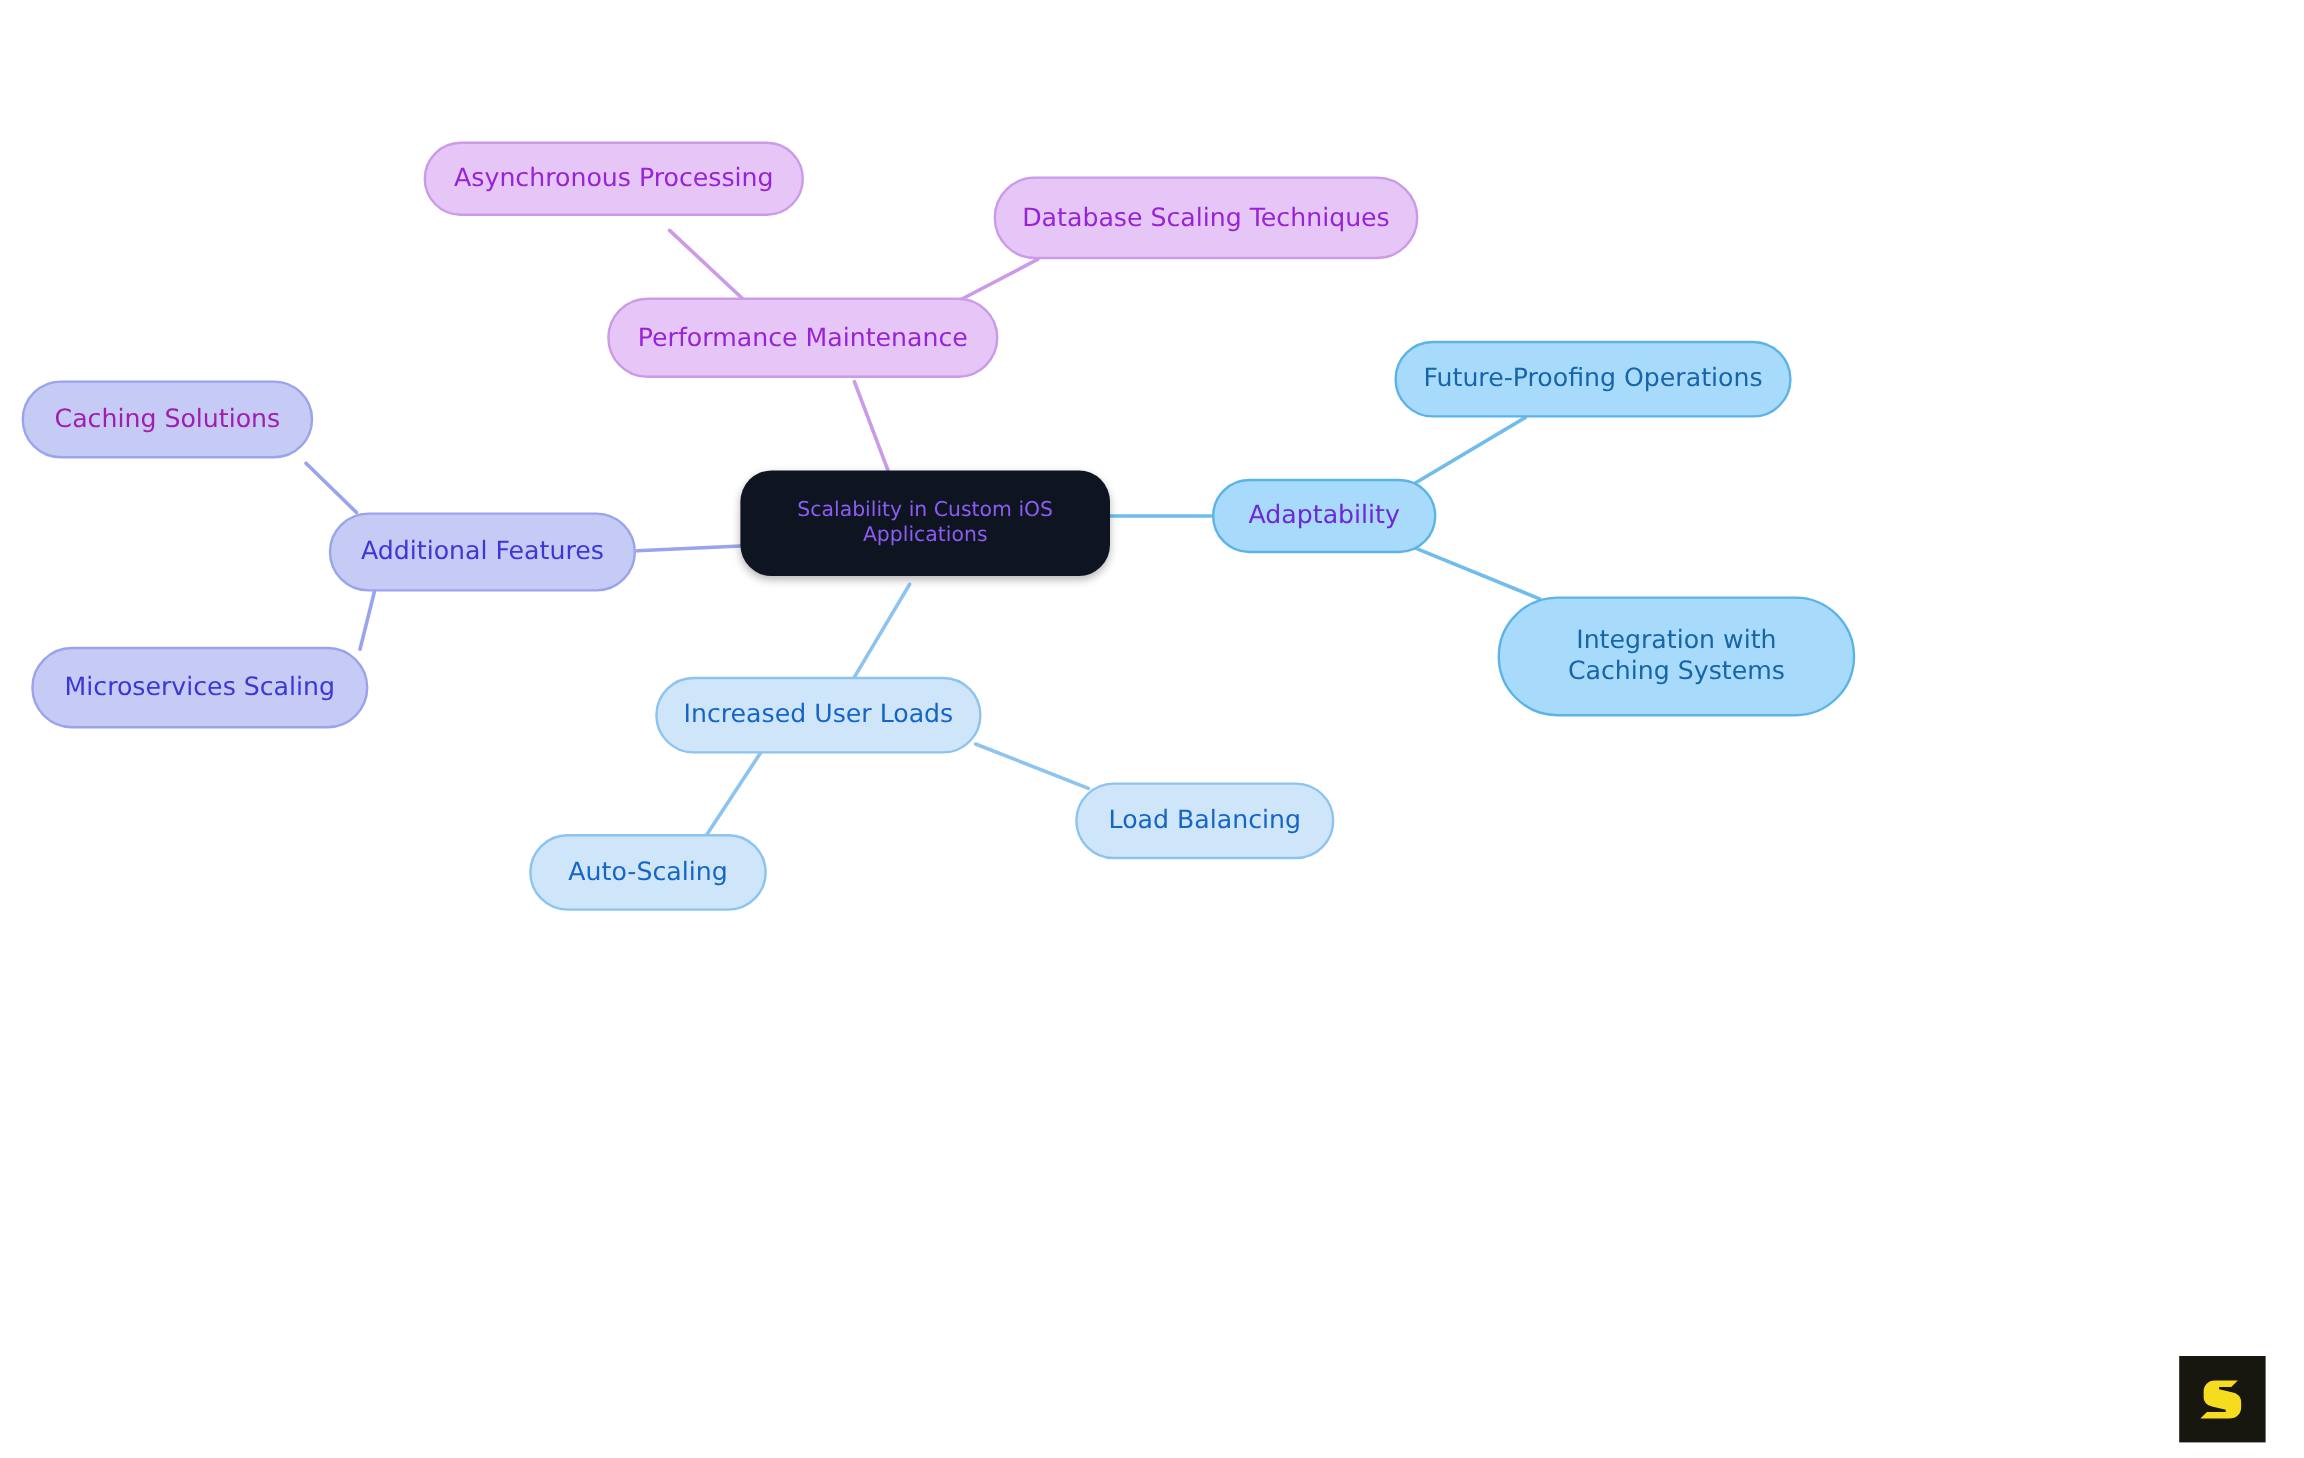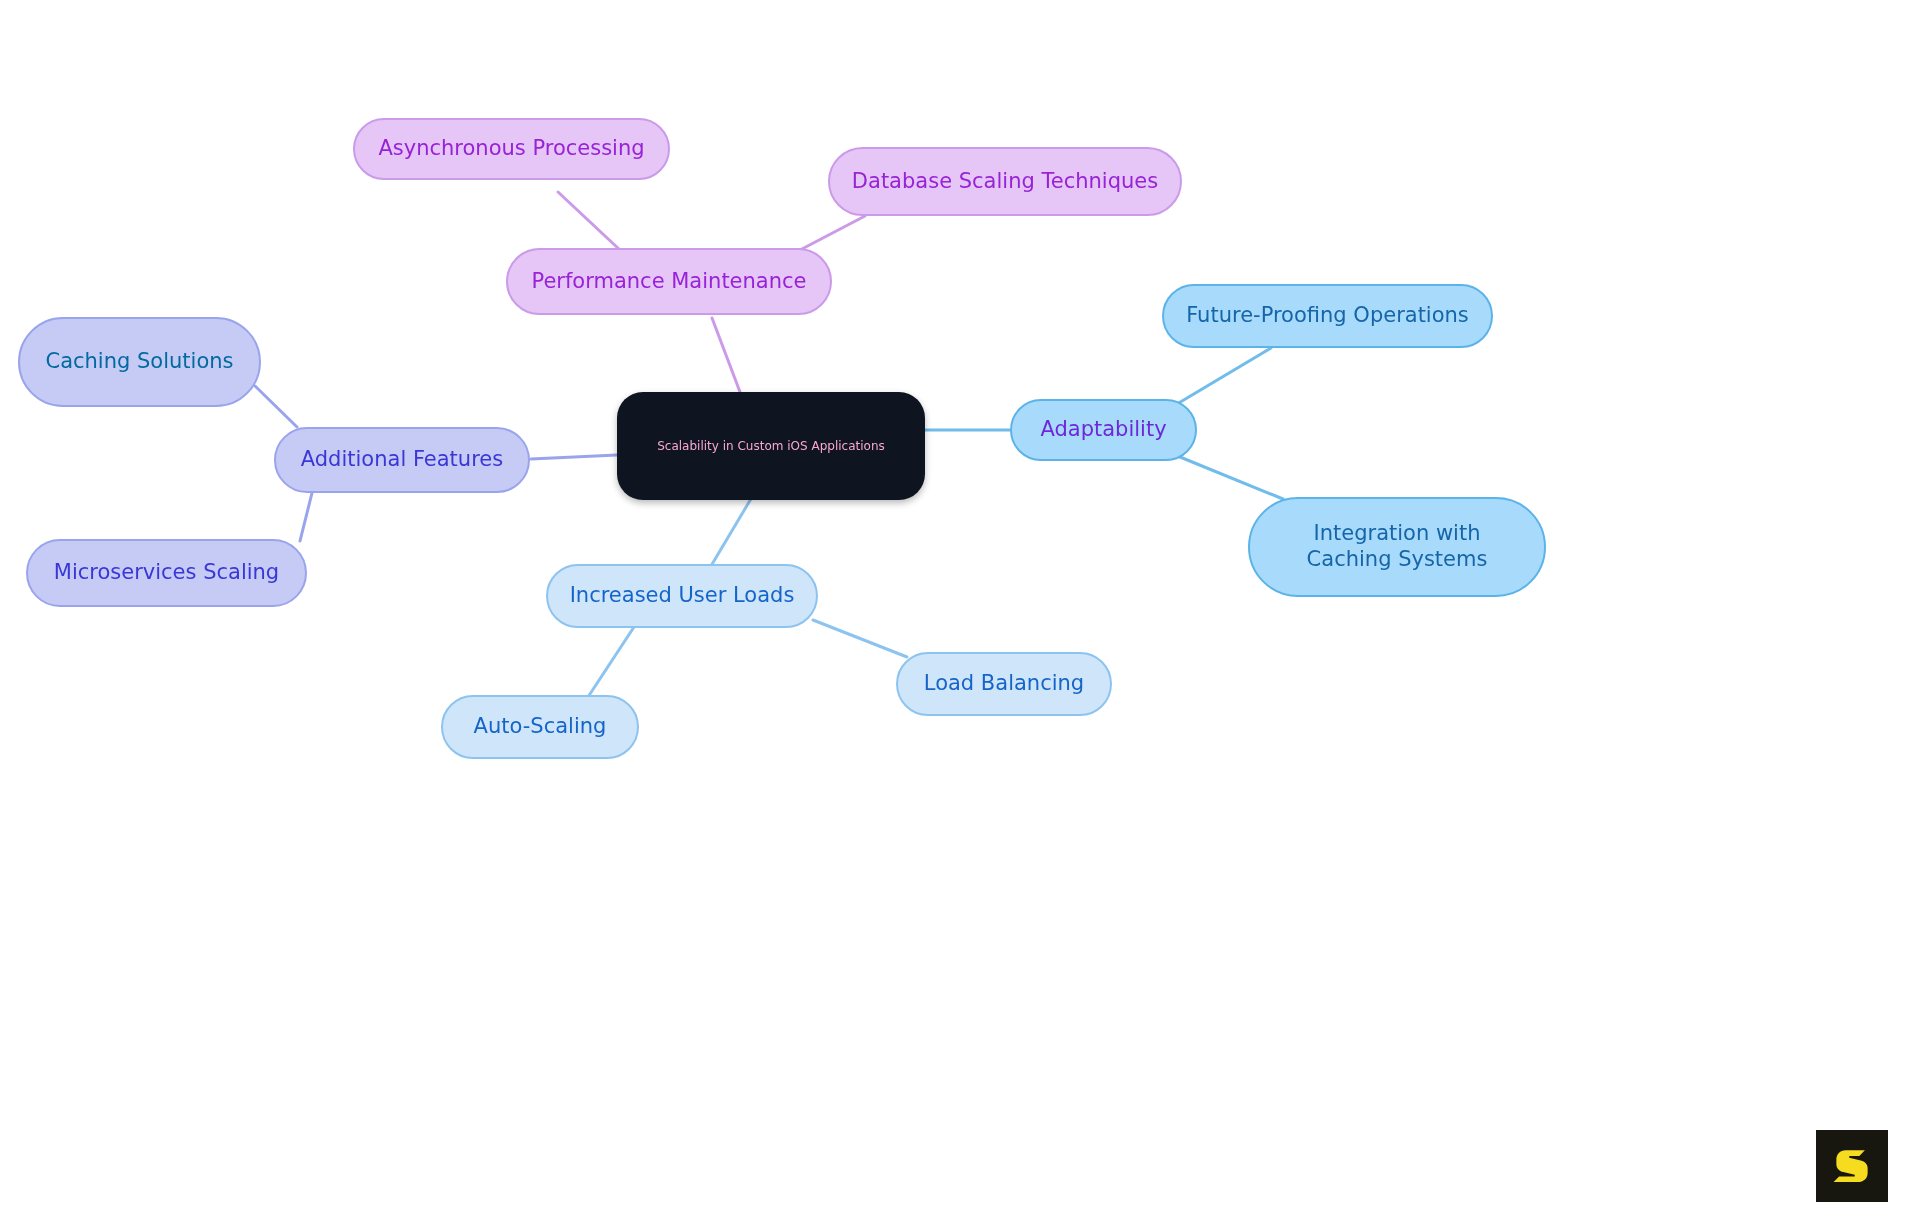--- a/index.html
+++ b/index.html
@@ -68,23 +68,23 @@
       <polyline points="312,493 300,541" fill="none" stroke="#9aa4ec" stroke-width="3" stroke-linecap="round" stroke-linejoin="round"></polyline>
       <polyline points="925,430 1010,430" fill="none" stroke="#70bceb" stroke-width="3" stroke-linecap="round" stroke-linejoin="round"></polyline>
       <polyline points="1177,404 1271,348" fill="none" stroke="#70bceb" stroke-width="3" stroke-linecap="round" stroke-linejoin="round"></polyline>
       <polyline points="1180,457 1283,499" fill="none" stroke="#70bceb" stroke-width="3" stroke-linecap="round" stroke-linejoin="round"></polyline>
       <polyline points="758,487 711,566" fill="none" stroke="#8dc3ef" stroke-width="3" stroke-linecap="round" stroke-linejoin="round"></polyline>
       <polyline points="634,627 588,697" fill="none" stroke="#8dc3ef" stroke-width="3" stroke-linecap="round" stroke-linejoin="round"></polyline>
       <polyline points="813,620 907,657" fill="none" stroke="#8dc3ef" stroke-width="3" stroke-linecap="round" stroke-linejoin="round"></polyline>
     </svg>
 
   <div id="nodes-layer">
-      <div class="node node-root" style="left: 617px; top: 392px; width: 308px; height: 108px; font-size: 12px; background: rgb(14, 20, 32); color: #f9a8d4;"><span>Scalability in Custom iOS Applications</span></div>
+      <div class="node node-root" style="left: 617px; top: 392px; width: 308px; height: 88px; font-size: 17px; background: rgb(14, 20, 32); color: #8b5cf6;"><span>Scalability in Custom iOS Applications</span></div>
       <div class="node" style="left: 274px; top: 427px; width: 256px; height: 66px; font-size: 21px; background: rgb(197, 203, 245); border-color: rgb(154, 164, 236); color: rgb(58, 55, 214);"><span>Additional Features</span></div>
-      <div class="node" style="left: 18px; top: 317px; width: 243px; height: 90px; font-size: 21px; background: rgb(197, 203, 245); border-color: rgb(154, 164, 236); color: #0369a1;"><span>Caching Solutions</span></div>
+      <div class="node" style="left: 18px; top: 317px; width: 243px; height: 65px; font-size: 21px; background: rgb(197, 203, 245); border-color: rgb(154, 164, 236); color: #a21caf;"><span>Caching Solutions</span></div>
       <div class="node" style="left: 26px; top: 539px; width: 281px; height: 68px; font-size: 21px; background: rgb(197, 203, 245); border-color: rgb(154, 164, 236); color: rgb(58, 55, 214);"><span>Microservices Scaling</span></div>
       <div class="node" style="left: 506px; top: 248px; width: 326px; height: 67px; font-size: 21px; background: rgb(229, 198, 247); border-color: rgb(203, 154, 232); color: rgb(152, 35, 214);"><span>Performance Maintenance</span></div>
       <div class="node" style="left: 353px; top: 118px; width: 317px; height: 62px; font-size: 21px; background: rgb(229, 198, 247); border-color: rgb(203, 154, 232); color: rgb(152, 35, 214);"><span>Asynchronous Processing</span></div>
       <div class="node" style="left: 828px; top: 147px; width: 354px; height: 69px; font-size: 21px; background: rgb(229, 198, 247); border-color: rgb(203, 154, 232); color: rgb(152, 35, 214);"><span>Database Scaling Techniques</span></div>
       <div class="node" style="left: 1010px; top: 399px; width: 187px; height: 62px; font-size: 21px; background: rgb(168, 219, 251); border-color: rgb(92, 179, 232); color: #6d28d9;"><span>Adaptability</span></div>
       <div class="node" style="left: 1162px; top: 284px; width: 331px; height: 64px; font-size: 21px; background: rgb(168, 219, 251); border-color: rgb(92, 179, 232); color: rgb(21, 101, 168);"><span>Future-Proofing Operations</span></div>
       <div class="node" style="left: 1248px; top: 497px; width: 298px; height: 100px; font-size: 21px; background: rgb(168, 219, 251); border-color: rgb(92, 179, 232); color: rgb(21, 101, 168);"><span>Integration with Caching Systems</span></div>
       <div class="node" style="left: 546px; top: 564px; width: 272px; height: 64px; font-size: 21px; background: rgb(207, 229, 250); border-color: rgb(141, 195, 239); color: rgb(21, 101, 201);"><span>Increased User Loads</span></div>
       <div class="node" style="left: 441px; top: 695px; width: 198px; height: 64px; font-size: 21px; background: rgb(207, 229, 250); border-color: rgb(141, 195, 239); color: rgb(21, 101, 201);"><span>Auto-Scaling</span></div>
       <div class="node" style="left: 896px; top: 652px; width: 216px; height: 64px; font-size: 21px; background: rgb(207, 229, 250); border-color: rgb(141, 195, 239); color: rgb(21, 101, 201);"><span>Load Balancing</span></div>

